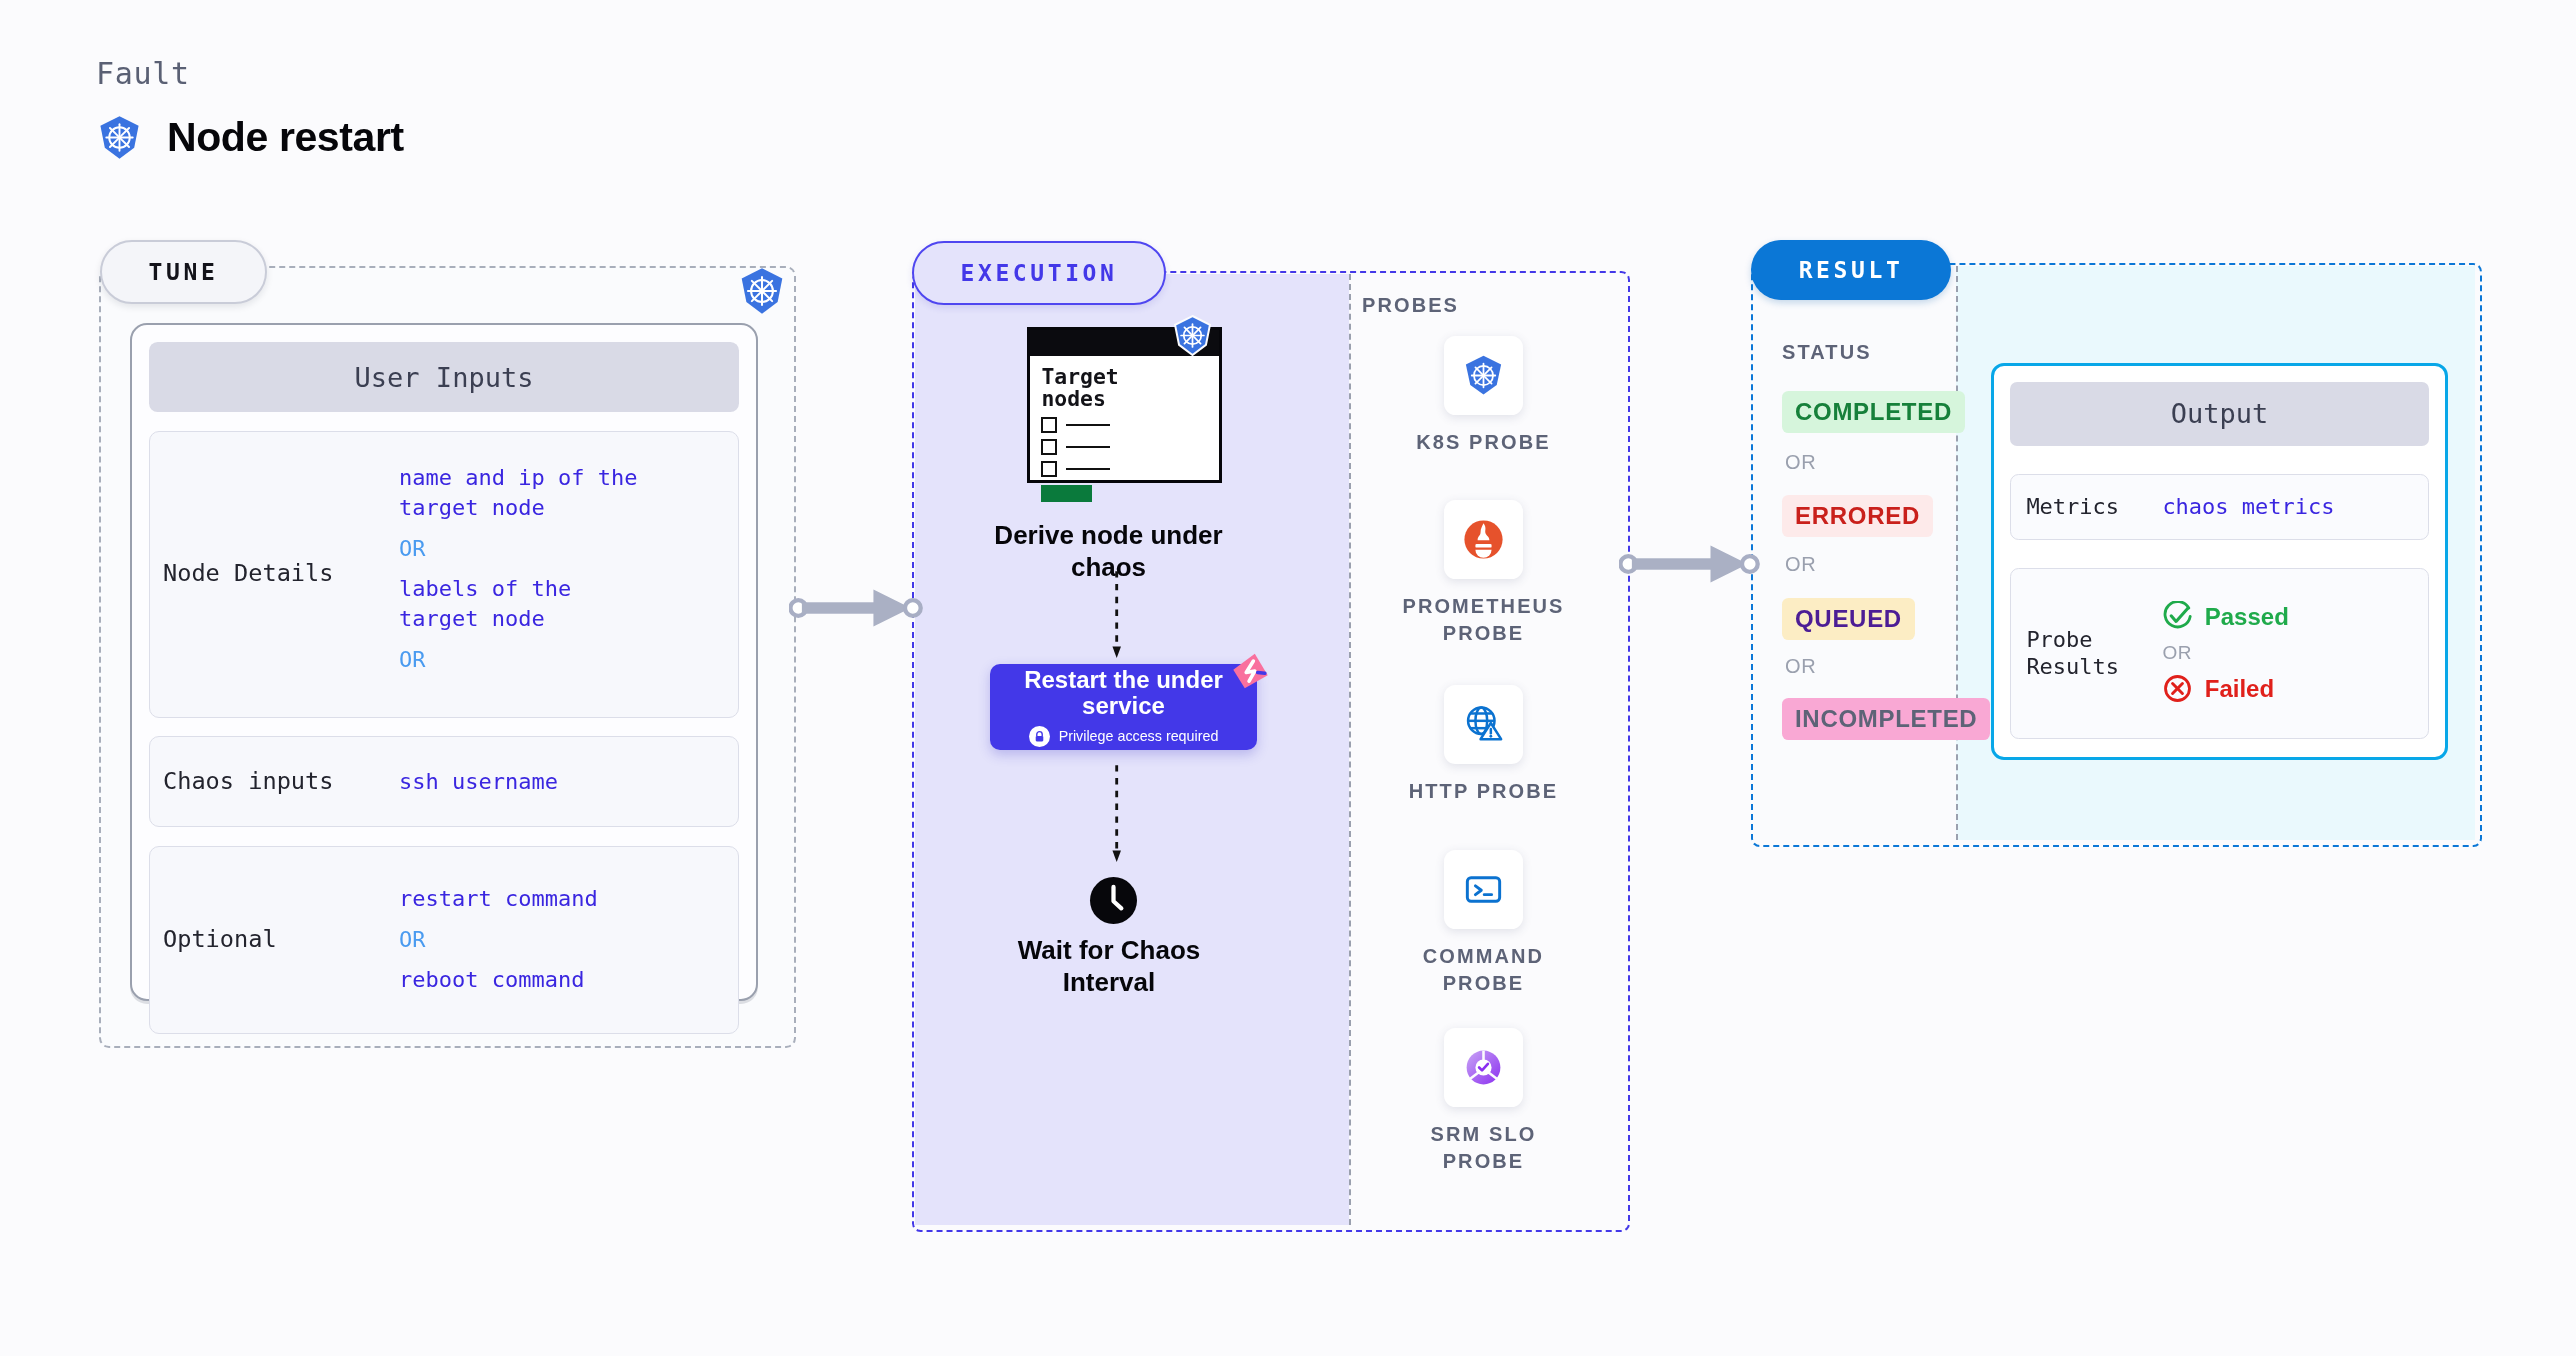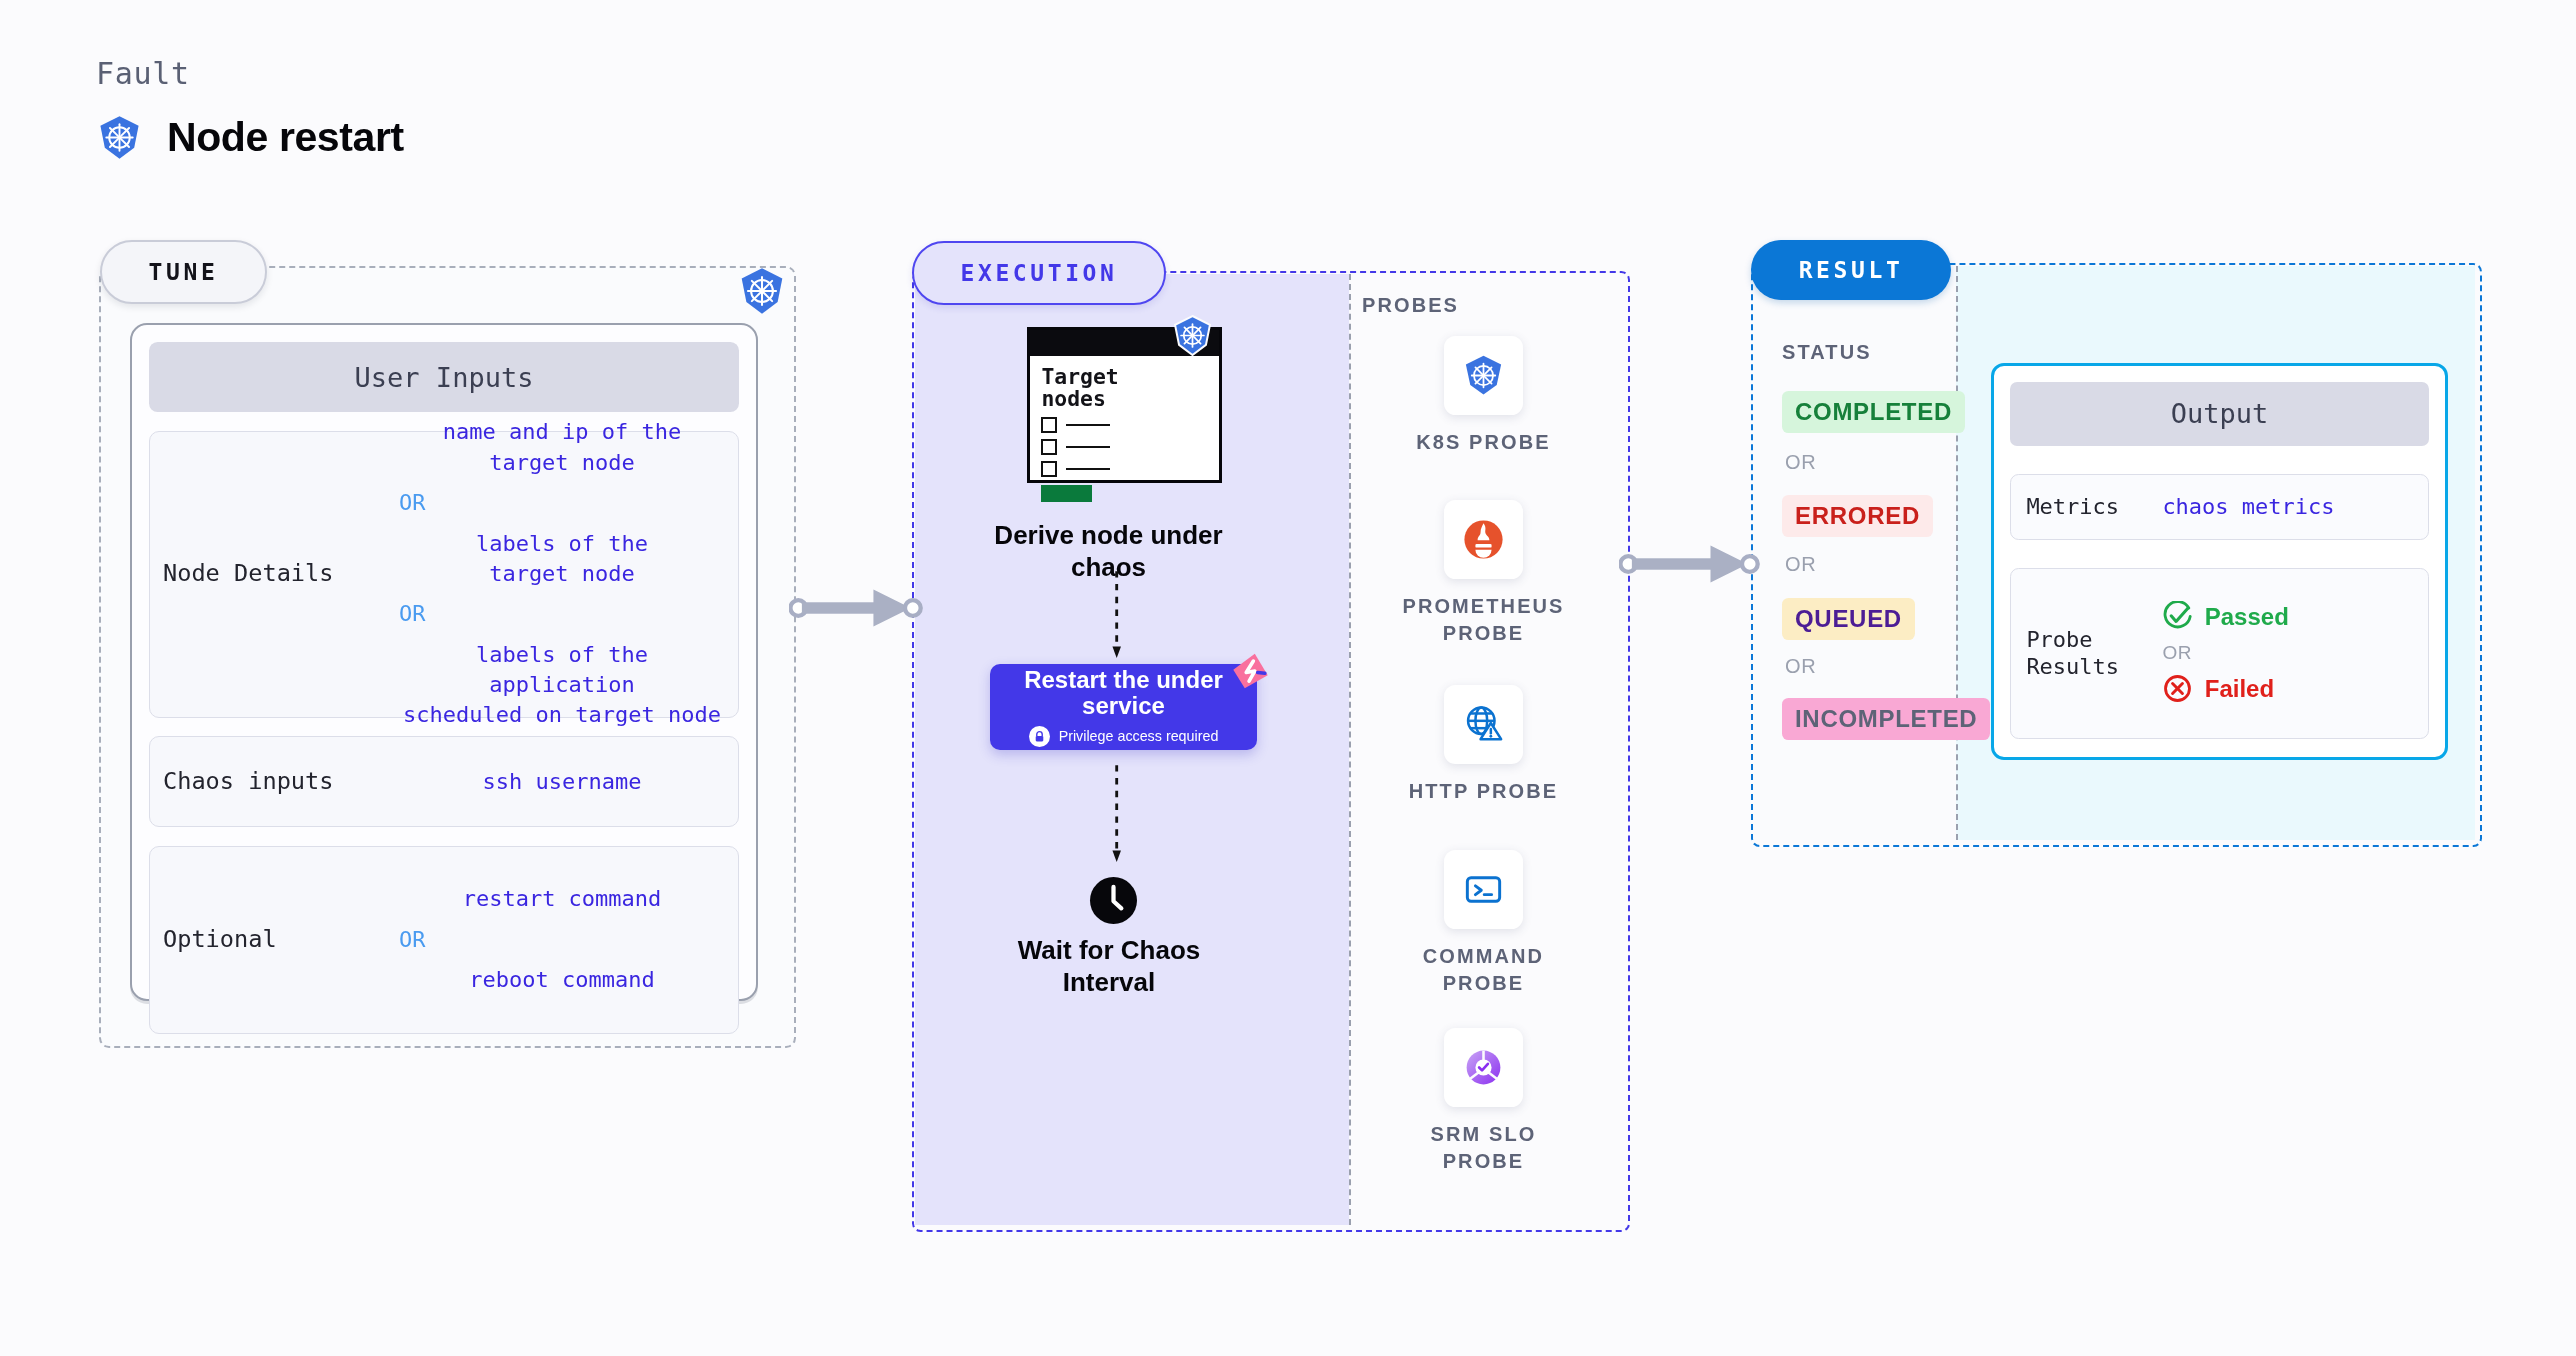--- a/index.html
+++ b/index.html
@@ -72,21 +72,21 @@
     width:236px;flex:0 0 236px;
     font-family:"DejaVu Sans Mono","Liberation Mono",monospace;
     font-size:23.6px;color:#23242e;line-height:1.25;
   }
   .tune-row .rvals{
     flex:1;
     font-family:"DejaVu Sans Mono","Liberation Mono",monospace;
     font-size:22px;color:#3a26e0;line-height:1.38;
   }
   .tune-row .rvals .or{color:#4a9bf0;display:block;margin:10px 0;}
-  .tune-row .rvals .v{display:block;white-space:pre-line;text-align:center;}
+  .tune-row .rvals .v{display:block;white-space:pre-line;}
   #row-node-details{height:287px;align-items:center;}
   #row-chaos-inputs{height:91px;}
   #row-optional{height:188px;}
 
   
   .flow-arrow{position:absolute;z-index:8;}
 
   
   #exec-zone{
     position:absolute;left:912px;top:271px;width:714px;height:957px;
@@ -294,22 +294,20 @@
 
   <div id="row-node-details" class="tune-row">
     <div class="rlabel">Node Details</div>
     <div class="rvals">
       <span class="v">name and ip of the
 target node</span>
       <span class="or">OR</span>
       <span class="v">labels of the
 target node</span>
       <span class="or">OR</span>
-      <span class="v">labels of the application
- scheduled on target node</span>
     </div>
   </div>
 
   <div id="row-chaos-inputs" class="tune-row">
     <div class="rlabel">Chaos inputs</div>
     <div class="rvals">
       <span class="v">ssh username</span>
     </div>
   </div>
 

